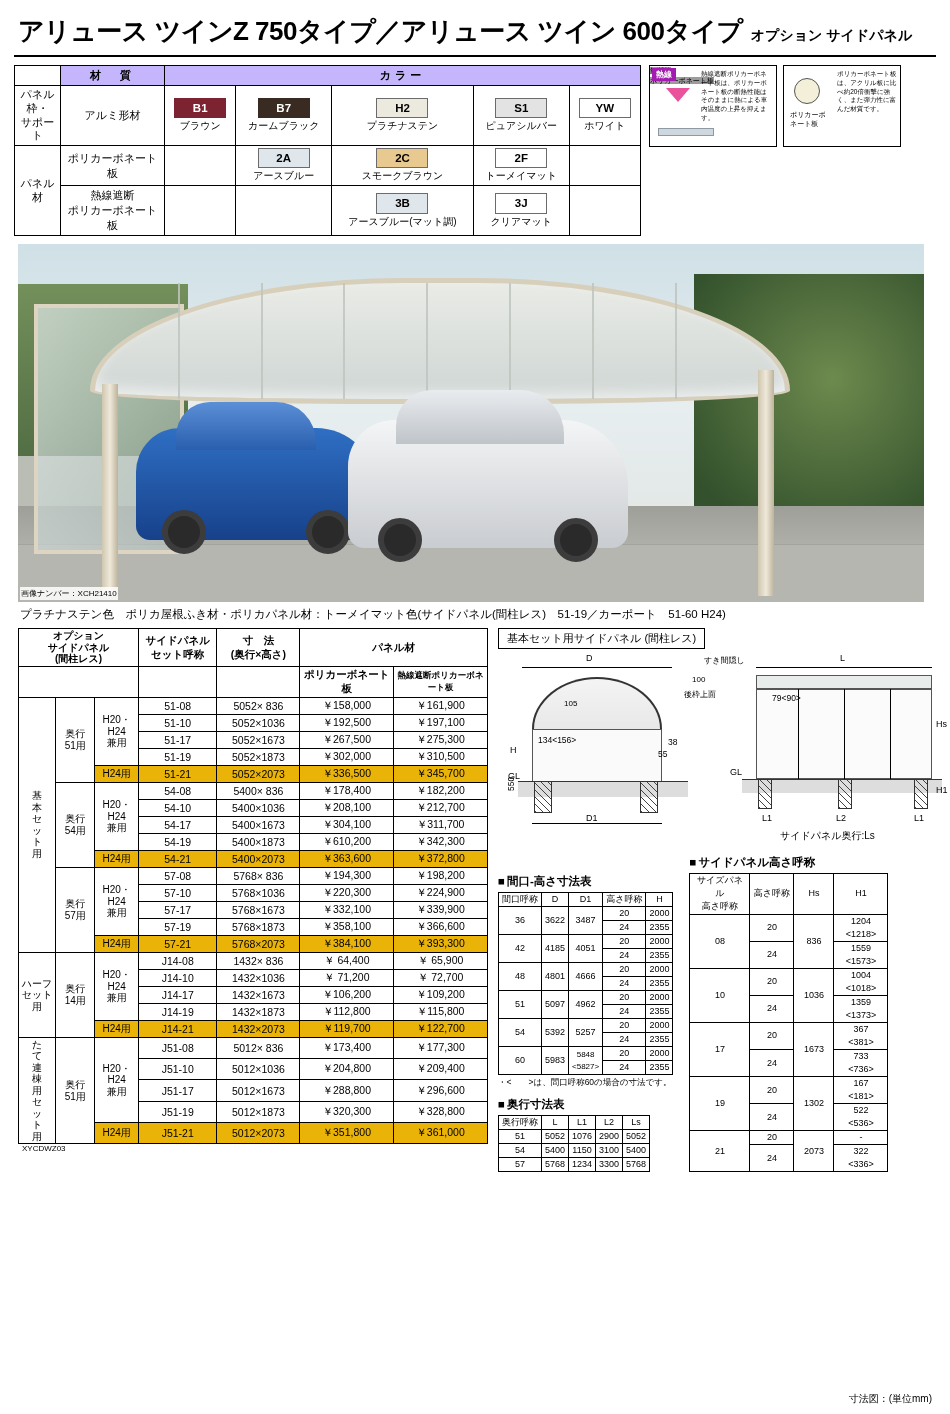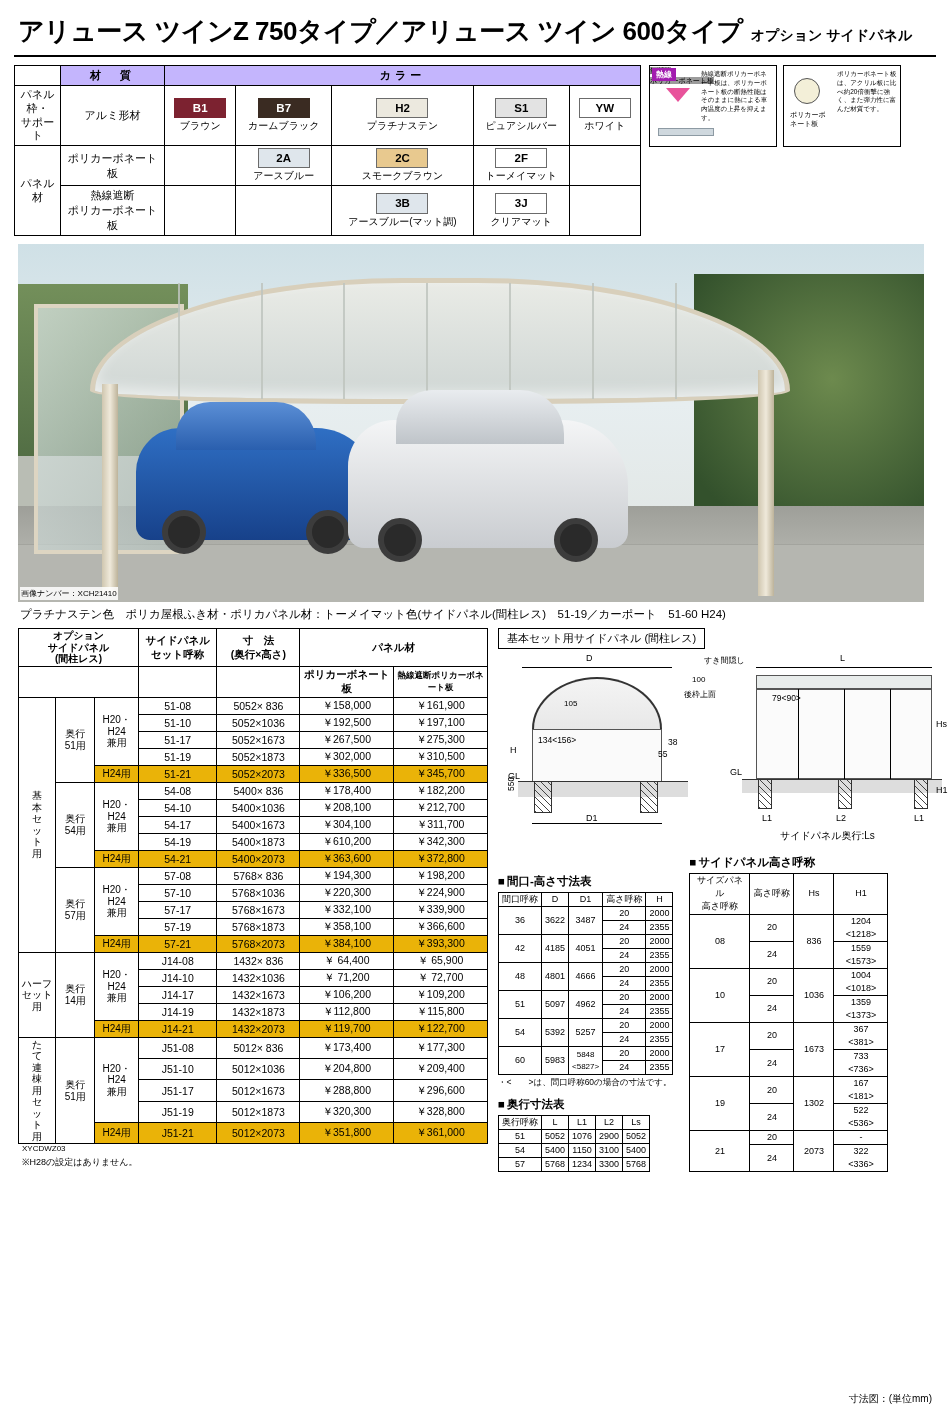--- a/index.html
+++ b/index.html
@@ -460,21 +460,20 @@
         <tr class="row-h24">
           <td class="sub">H24用</td>
           <td>J51-21</td>
           <td>5012×2073</td>
           <td class="money">￥351,800</td>
           <td class="money">￥361,000</td>
         </tr>
       </tbody>
         </table>
       <div class="footcode">XYCDWZ03</div>
-      <div class="footnote">※H28の設定はありません。</div>
     </div>
 
     <div class="right-col">
       <div class="sect-title">基本セット用サイドパネル (間柱レス)</div>
 
       <div class="diagram">
 
         <div class="dg-left">
           <div class="dgtxt" style="left:78px; top:0;">D</div>
           <div class="dimline" style="left:14px; top:14px; width:150px; height:1px;"></div>

